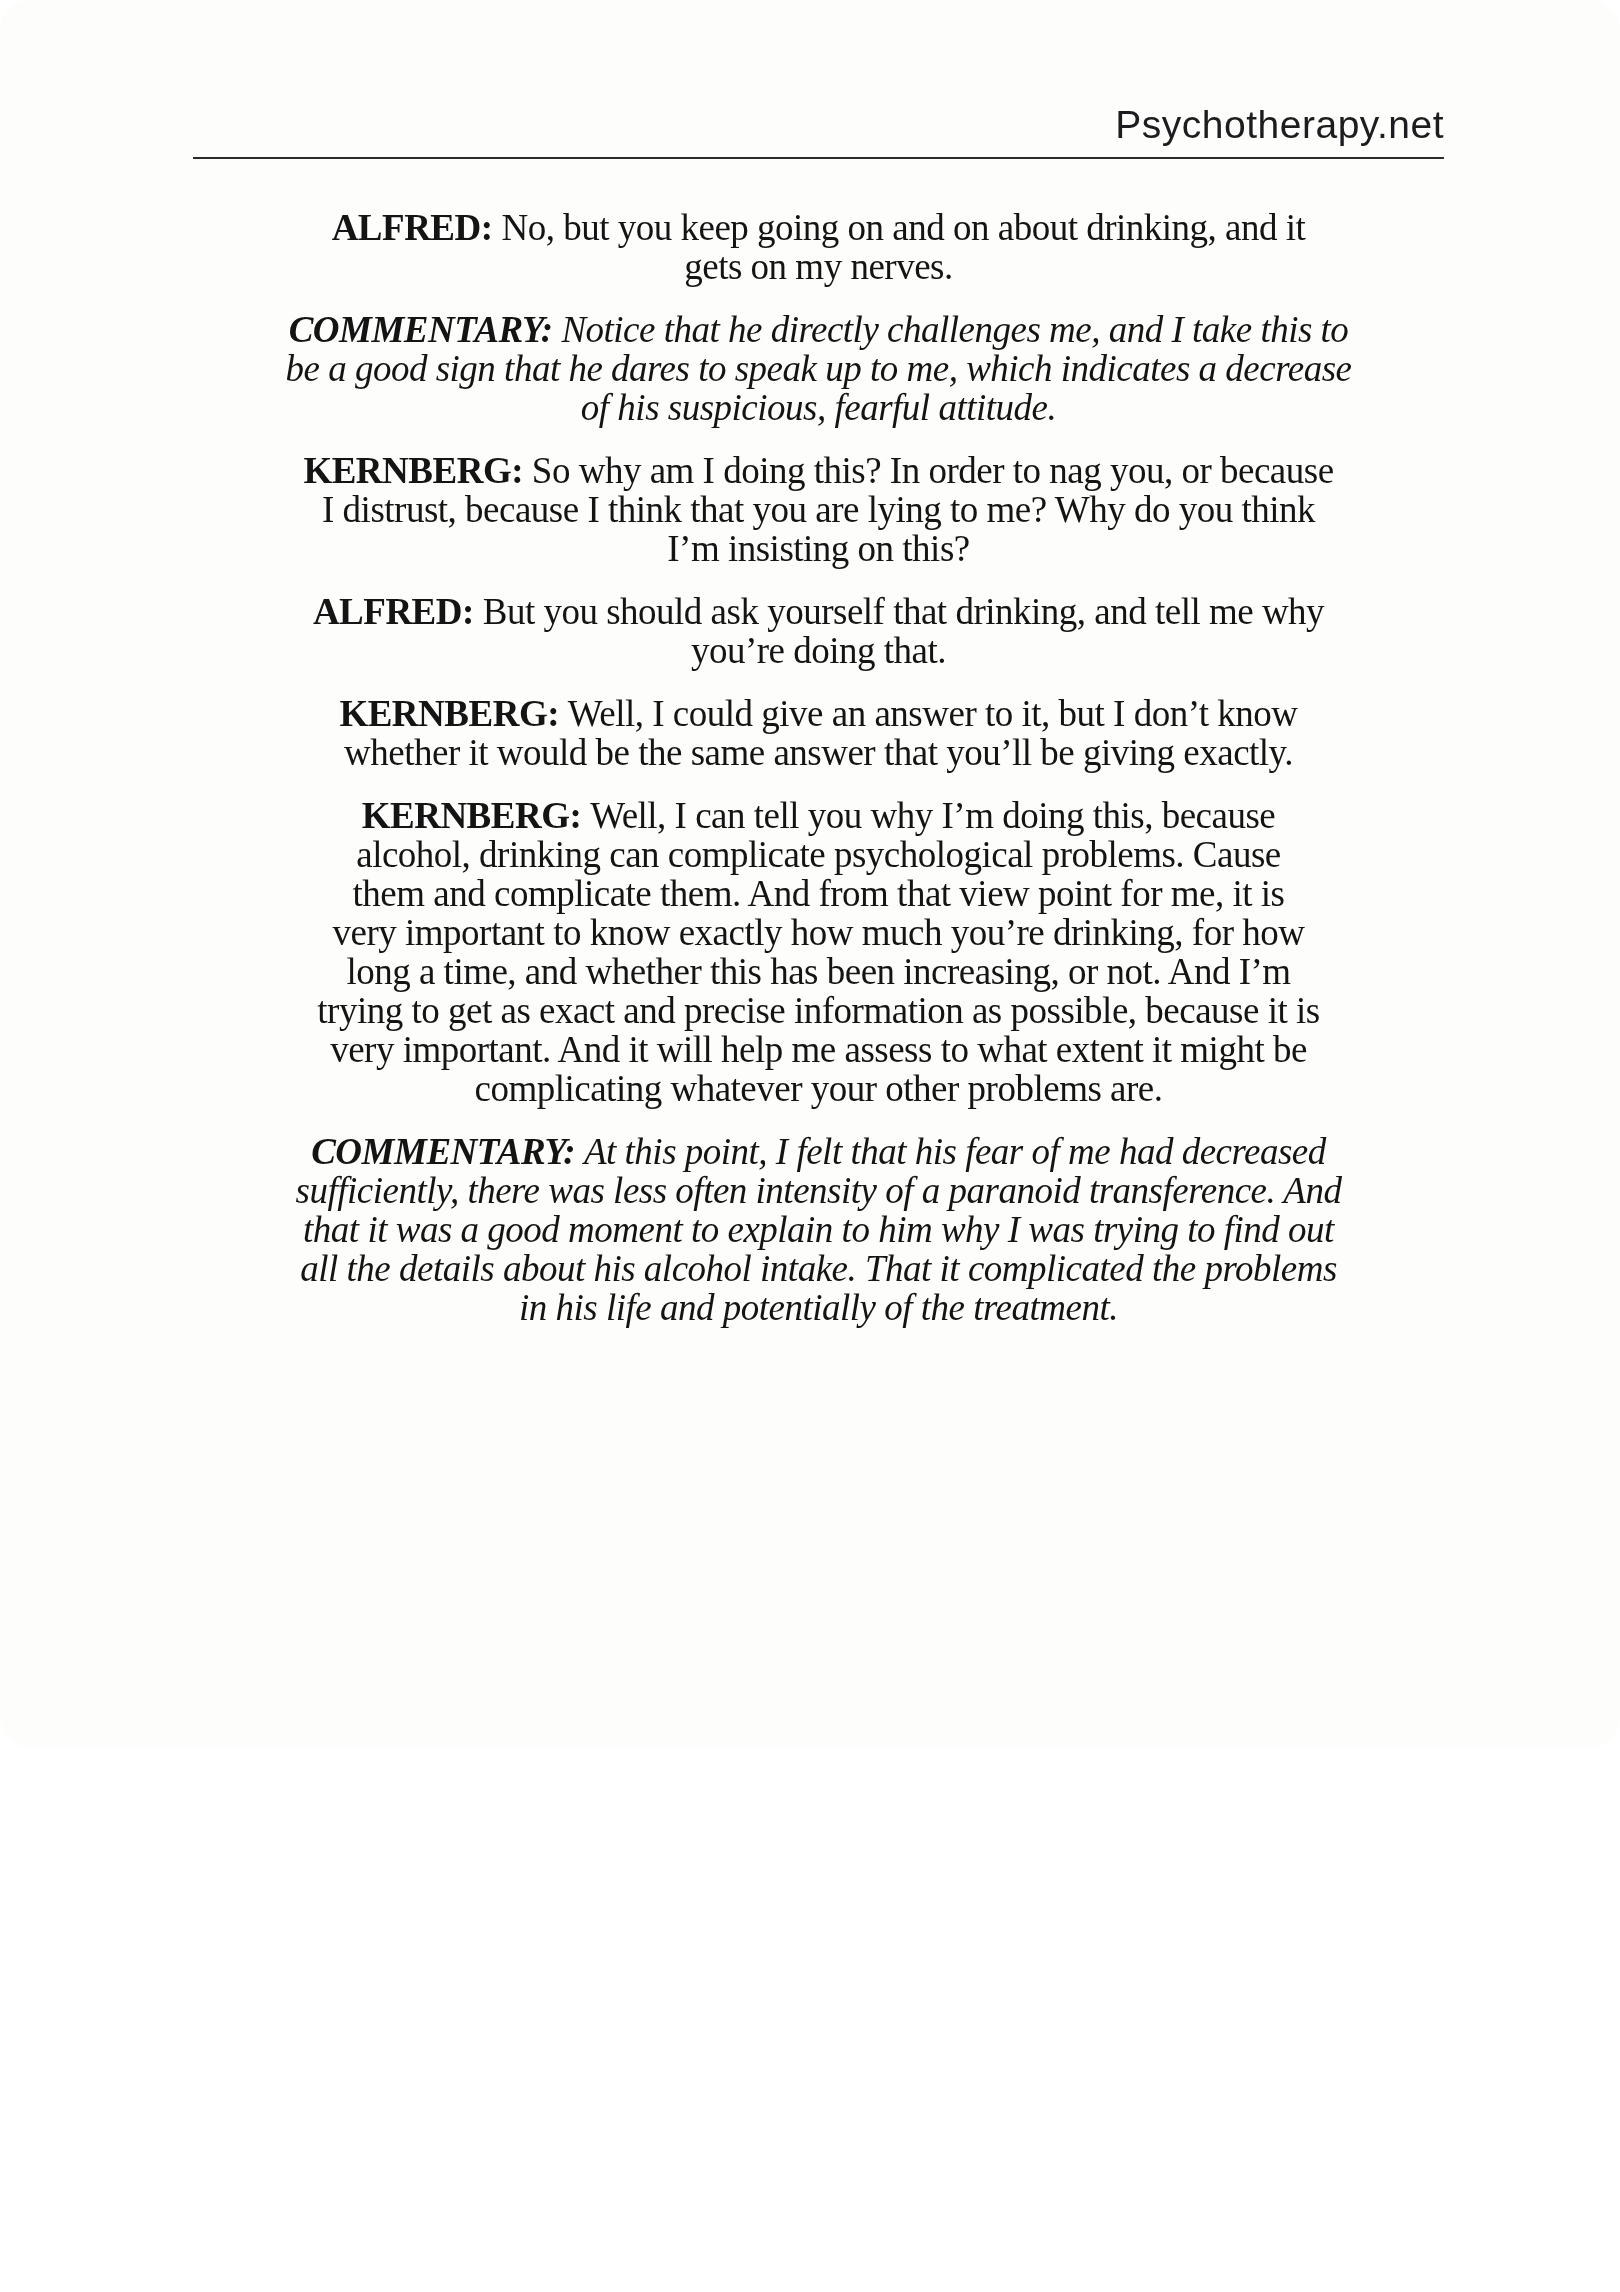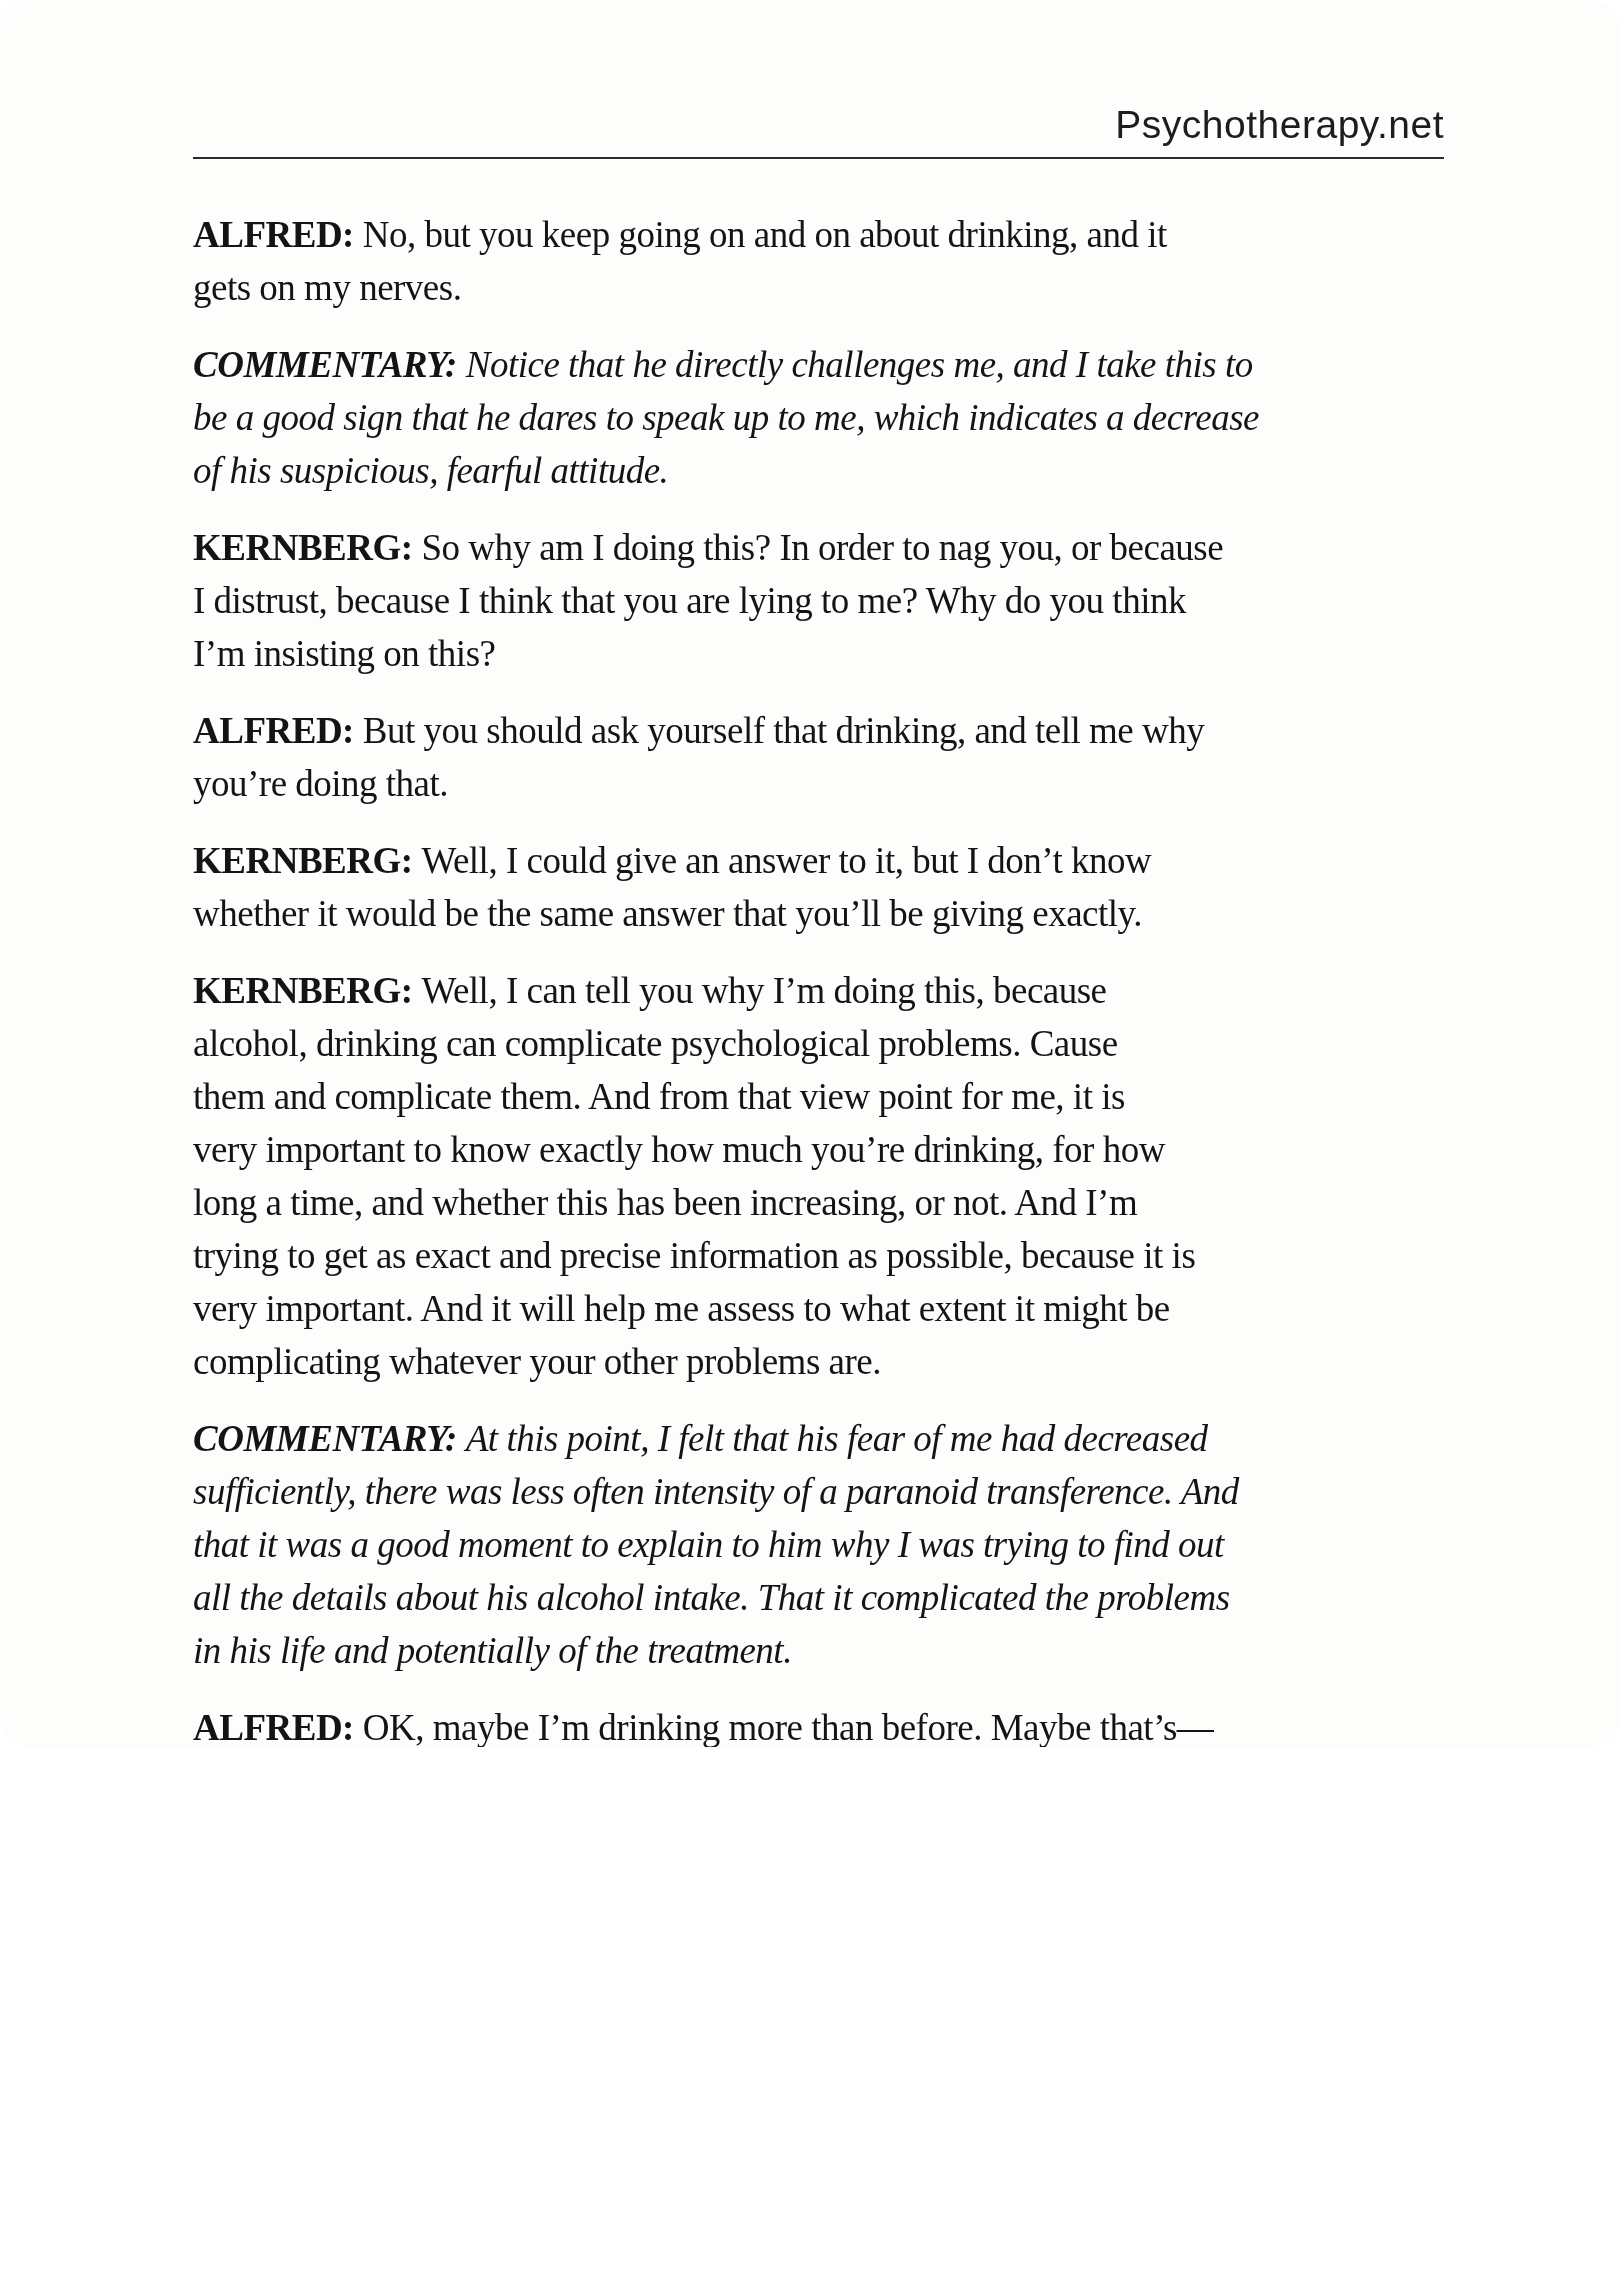--- a/index.html
+++ b/index.html
@@ -38,24 +38,24 @@
     font-size: 39px;
     line-height: 41px;
     color: #1d1d1f;
     letter-spacing: 0.5px;
   }
   .body-text {
     margin-top: 49px;
   }
   .para {
     font-size: 37px;
-    line-height: 53px;
+    line-height: 39px;
     letter-spacing: -0.5px;
     margin-bottom: 18.6px;
-    text-align: left;
+    text-align: center;
     margin-top: 24px;
   }
   .para:last-child { margin-bottom: 0; }
   .speaker {
     font-weight: 700;
     margin-right: 0.24em;
   }
   .speaker:empty { display: none; margin: 0; }
   .ptext { white-space: pre-line; }
   .commentary .speaker,
@@ -99,18 +99,17 @@
 very important to know exactly how much you’re drinking, for how
 long a time, and whether this has been increasing, or not. And I’m
 trying to get as exact and precise information as possible, because it is
 very important. And it will help me assess to what extent it might be
 complicating whatever your other problems are.</span></p>
       <p class="para commentary"><span class="speaker">COMMENTARY:</span><span class="ptext">At this point, I felt that his fear of me had decreased
 sufficiently, there was less often intensity of a paranoid transference. And
 that it was a good moment to explain to him why I was trying to find out
 all the details about his alcohol intake. That it complicated the problems
 in his life and potentially of the treatment.</span></p>
-      <p class="para"><span class="speaker">ALFRED:</span><span class="ptext">OK, maybe I’m drinking more than before. Maybe that’s—</span></p>
     </div>
   </div>
   <div class="page-number">57</div>
 </div>
 
 
 </body></html>

